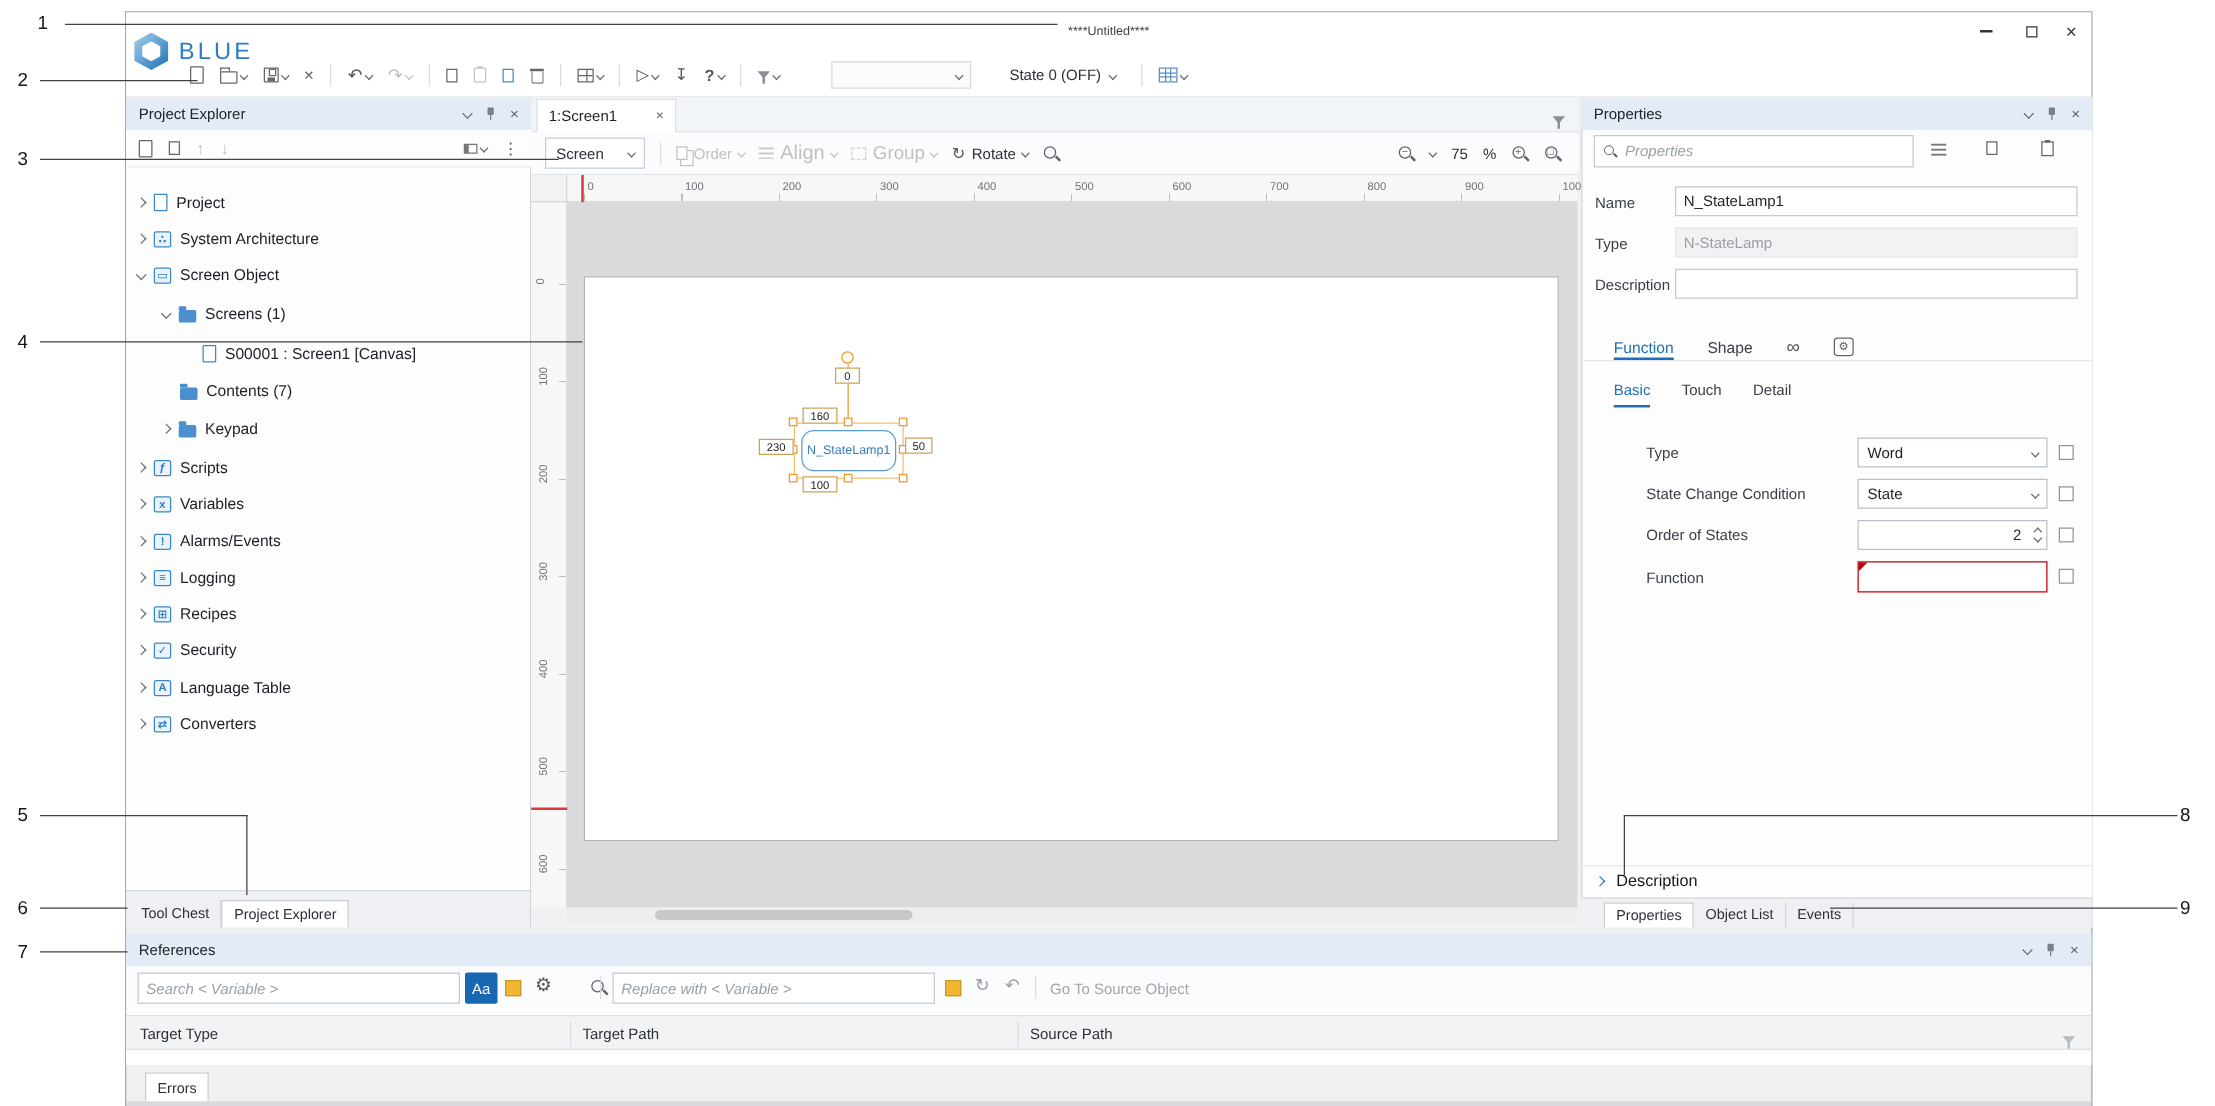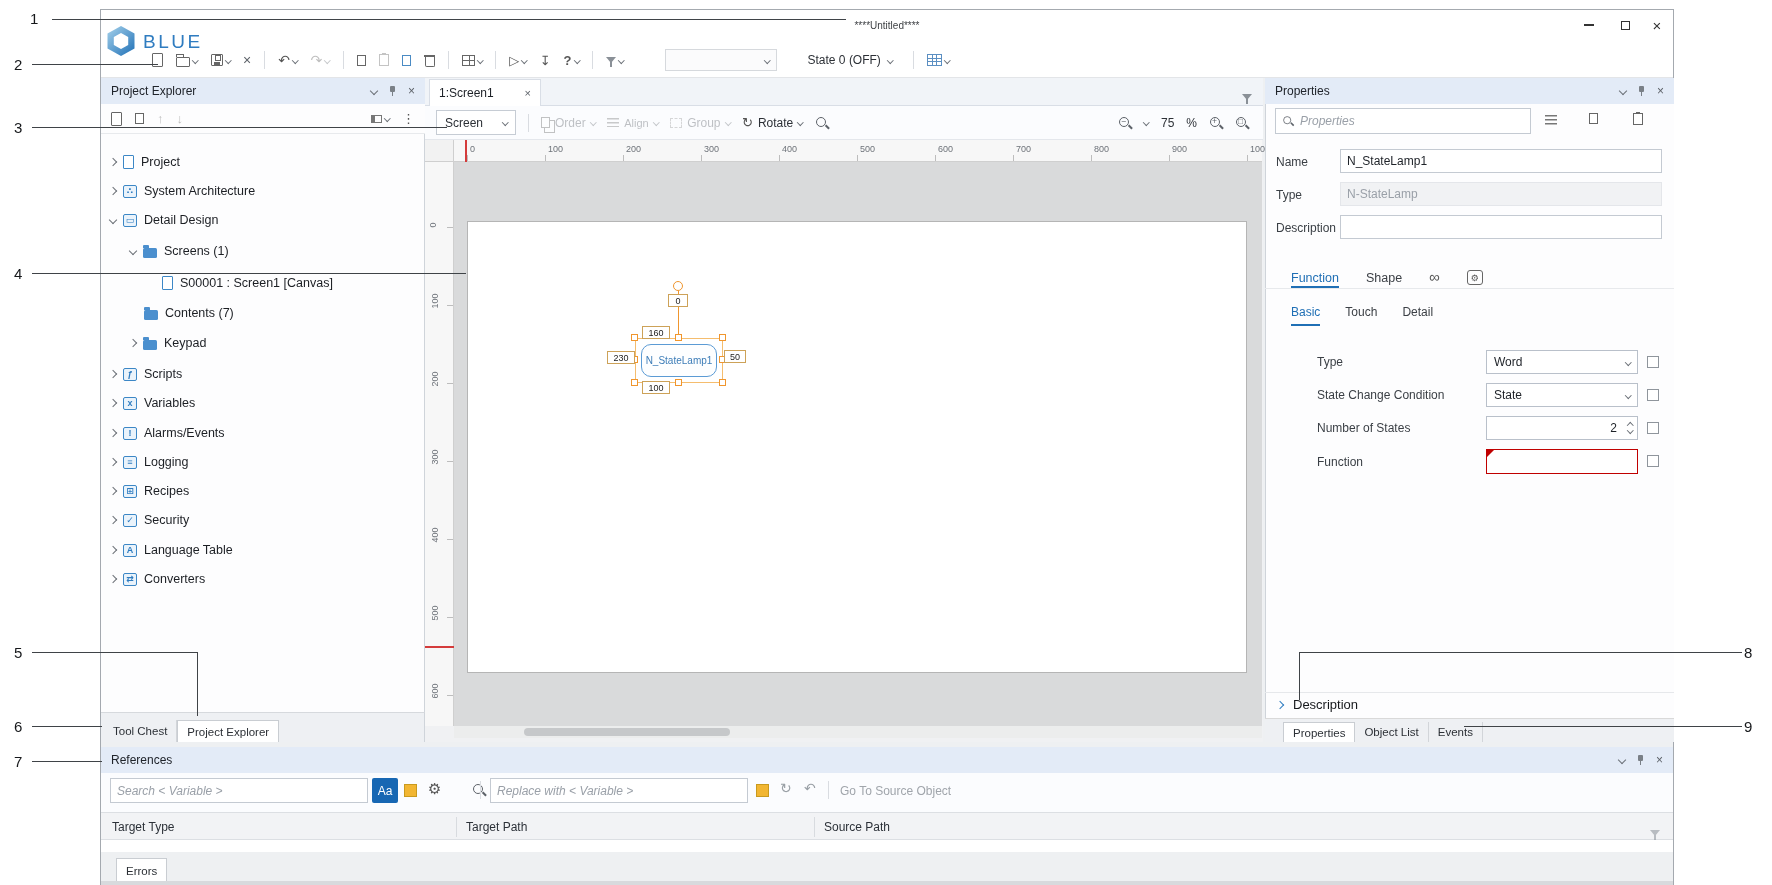--- a/index.html
+++ b/index.html
@@ -215,21 +215,21 @@
       <span>Project</span>
     </div>
   <div class="trow" style="top:179px;padding-left:9px">
       <span class="chev"></span>
       <span class="tico">∴</span>
       <span>System Architecture</span>
     </div>
   <div class="trow" style="top:208px;padding-left:9px">
       <span class="chev down"></span>
       <span class="tico">▭</span>
-      <span>Detail Design</span>
+      <span>Screen Object</span>
     </div>
   <div class="trow" style="top:239px;padding-left:29px">
       <span class="chev down"></span>
       <span class="tfolder"></span>
       <span>Screens (1)</span>
     </div>
   <div class="trow" style="top:271px;padding-left:47px">
       <span class="sp"></span>
       <span class="idoc blue"></span>
       <span>S00001 : Screen1 [Canvas]</span>
@@ -309,26 +309,26 @@
     <span class="tb-item" style="width:80px;height:25px;border:1px solid #c6ccd4;background:#fff;justify-content:space-between;padding:0 8px;font-size:12px;color:#2c3036">
         <span>Screen</span>
         <span class="chev down sm"></span>
       </span>
     <span class="sepv"></span>
     <span class="tb-item disabled" style="font-size:12px;gap:5px">
         <span class="icopy"></span>
         <span>Order</span>
         <span class="chev down sm"></span>
       </span>
-    <span class="tb-item disabled" style="font-size:11px;gap:5px">
+    <span class="tb-item disabled" style="font-size:16px;gap:5px">
         <span class="ibars"></span>
         <span>Align</span>
         <span class="chev down sm"></span>
       </span>
-    <span class="tb-item disabled" style="font-size:12px;gap:5px">
+    <span class="tb-item disabled" style="font-size:15px;gap:5px">
         <span class="igroup"></span>
         <span>Group</span>
         <span class="chev down sm"></span>
       </span>
     <span class="tb-item" style="font-size:12px;gap:5px;color:#2c3036">
         <span style="font-size:13px;color:#555">↻</span>
         <span>Rotate</span>
         <span class="chev down sm"></span>
       </span>
     <span class="tb-item">
@@ -457,21 +457,21 @@
     </div>
   <span class="cb" style="left:1647px;top:356px"></span>
 
   <span class="plabel" style="left:1317px;top:388px">State Change Condition</span>
   <div class="select" style="left:1486px;top:383px;width:152px;height:24px">
       <span>State</span>
       <span class="chev down sm"></span>
     </div>
   <span class="cb" style="left:1647px;top:389px"></span>
 
-  <span class="plabel" style="left:1317px;top:421px">Number of States</span>
+  <span class="plabel" style="left:1317px;top:421px">Order of States</span>
   <div class="abs" style="left:1486px;top:416px;width:152px;height:24px;border:1px solid #b9c0ca;background:#fff;display:flex;align-items:center;justify-content:flex-end;padding-right:20px;font-size:12px;color:#1d2127">
     <span>2</span>
     <span class="abs" style="right:5px;top:4px;transform:rotate(180deg)"><span class="chev down sm"></span></span>
     <span class="abs" style="right:5px;bottom:4px"><span class="chev down sm"></span></span>
   </div>
   <span class="cb" style="left:1647px;top:422px"></span>
 
   <span class="plabel" style="left:1317px;top:455px">Function</span>
   <div class="abs" style="left:1486px;top:449px;width:152px;height:25px;border:1.6px solid #c00000;background:#fff">
     <span class="abs" style="left:0;top:0;width:0;height:0;border-top:7px solid #c00000;border-right:7px solid transparent"></span>

